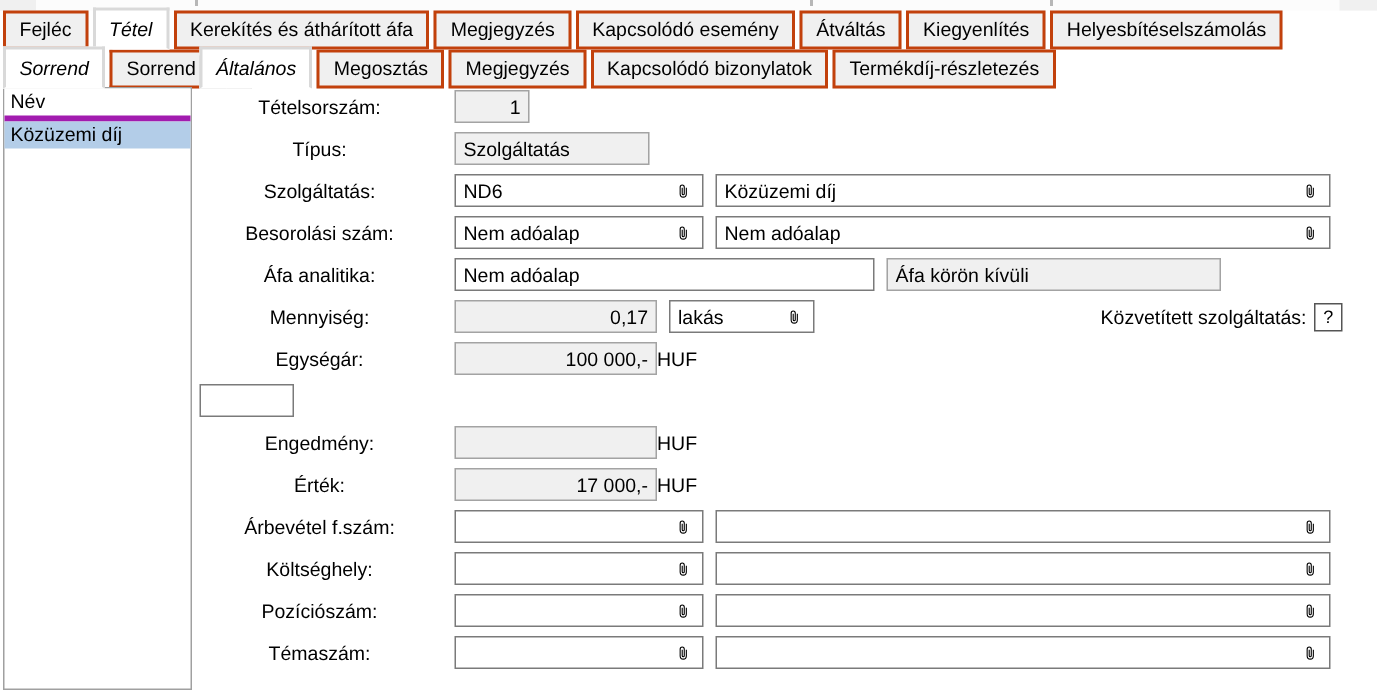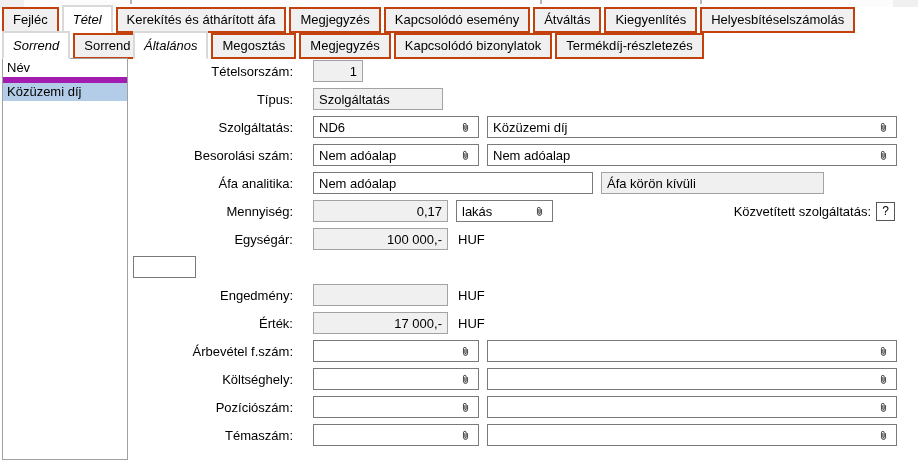--- a/index.html
+++ b/index.html
@@ -38,42 +38,42 @@
   .scrollbtn + .scrollbtn{border-left:none;}
   .subtabs-offset{position:absolute;left:133px;top:33px;height:26px;display:flex;align-items:flex-end;}
 
   
   .left-panel{
     position:absolute;left:2px;top:58px;width:126px;height:402px;
     background:#ffffff;border:1px solid #a0a0a0;box-sizing:border-box;
   }
   .panel-header{
     height:18px;line-height:18px;padding:0 4px;background:#ffffff;
-    border-bottom:6px solid #a21caf;
+    border-bottom:4px solid #a21caf;
   }
   .list-item{height:18px;line-height:18px;padding:0 4px;white-space:nowrap;overflow:hidden;}
   .list-item.sel{background:#b3cde8;}
 
   
   .form-area{position:absolute;left:133px;top:60px;width:785px;height:402px;background:#ffffff;}
   .frow{display:flex;align-items:center;height:22px;margin-bottom:6px;}
-  .flabel{width:160px;flex:none;text-align:right;padding-right:20px;white-space:nowrap;}
+  .flabel{width:160px;flex:none;text-align:center;padding-right:10px;white-space:nowrap;}
   .box{
     box-sizing:border-box;height:22px;display:flex;align-items:center;
     background:#ffffff;border:1px solid #7a7a7a;padding:0 5px;flex:none;
   }
   .box.ro{background:#f0f0f0;border-color:#a3a3a3;}
   .box .val{flex:1;white-space:nowrap;overflow:hidden;}
   .box .val.num{text-align:right;}
   .clip{flex:none;width:13px;height:16px;margin-left:4px;display:flex;align-items:center;}
   .clip svg{width:11px;height:15px;stroke:#000;fill:none;stroke-width:1.6;}
   .gap8{width:8px;flex:none;}
   .w50{width:50px}.w63{width:63px}.w97{width:97px}.w130{width:130px}
   .w135{width:135px}.w190{width:166px}.w223{width:223px}.w280{width:280px}.w410{width:410px}
-  .cur{margin-left:10px;white-space:nowrap;}
+  .cur{margin-left:0;white-space:nowrap;}
   .push{flex:1;}
   .qbox{
     box-sizing:border-box;width:19px;height:19px;margin-right:23px;
     border:1px solid #555;background:#fff;
     display:flex;align-items:center;justify-content:center;font-size:12px;
   }
   .rlabel{white-space:nowrap;padding-right:5px;}
 </style>
 </head>
 <body>

